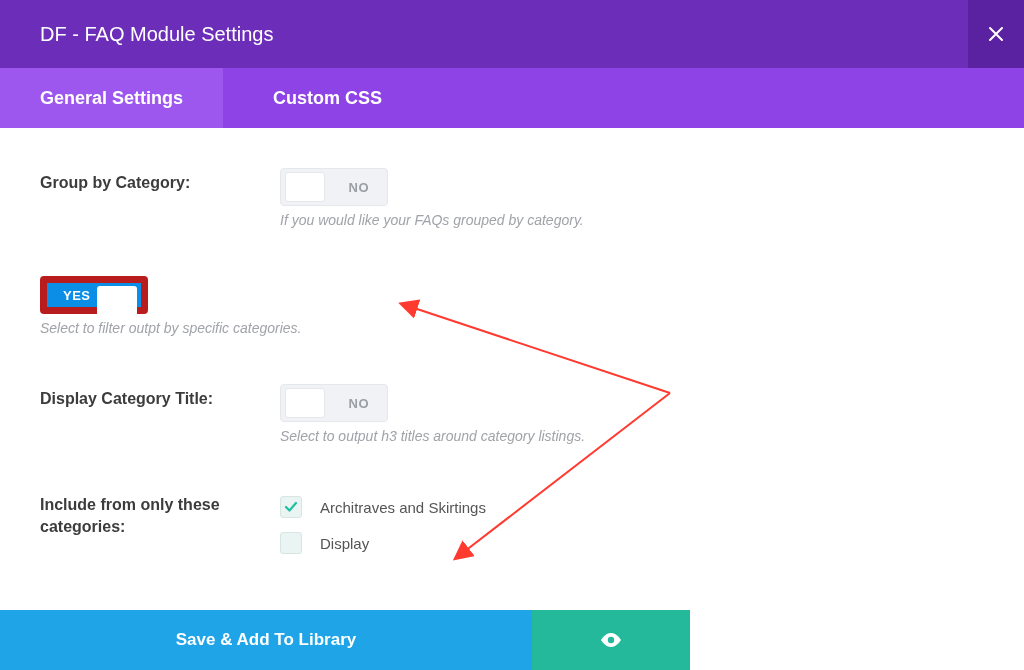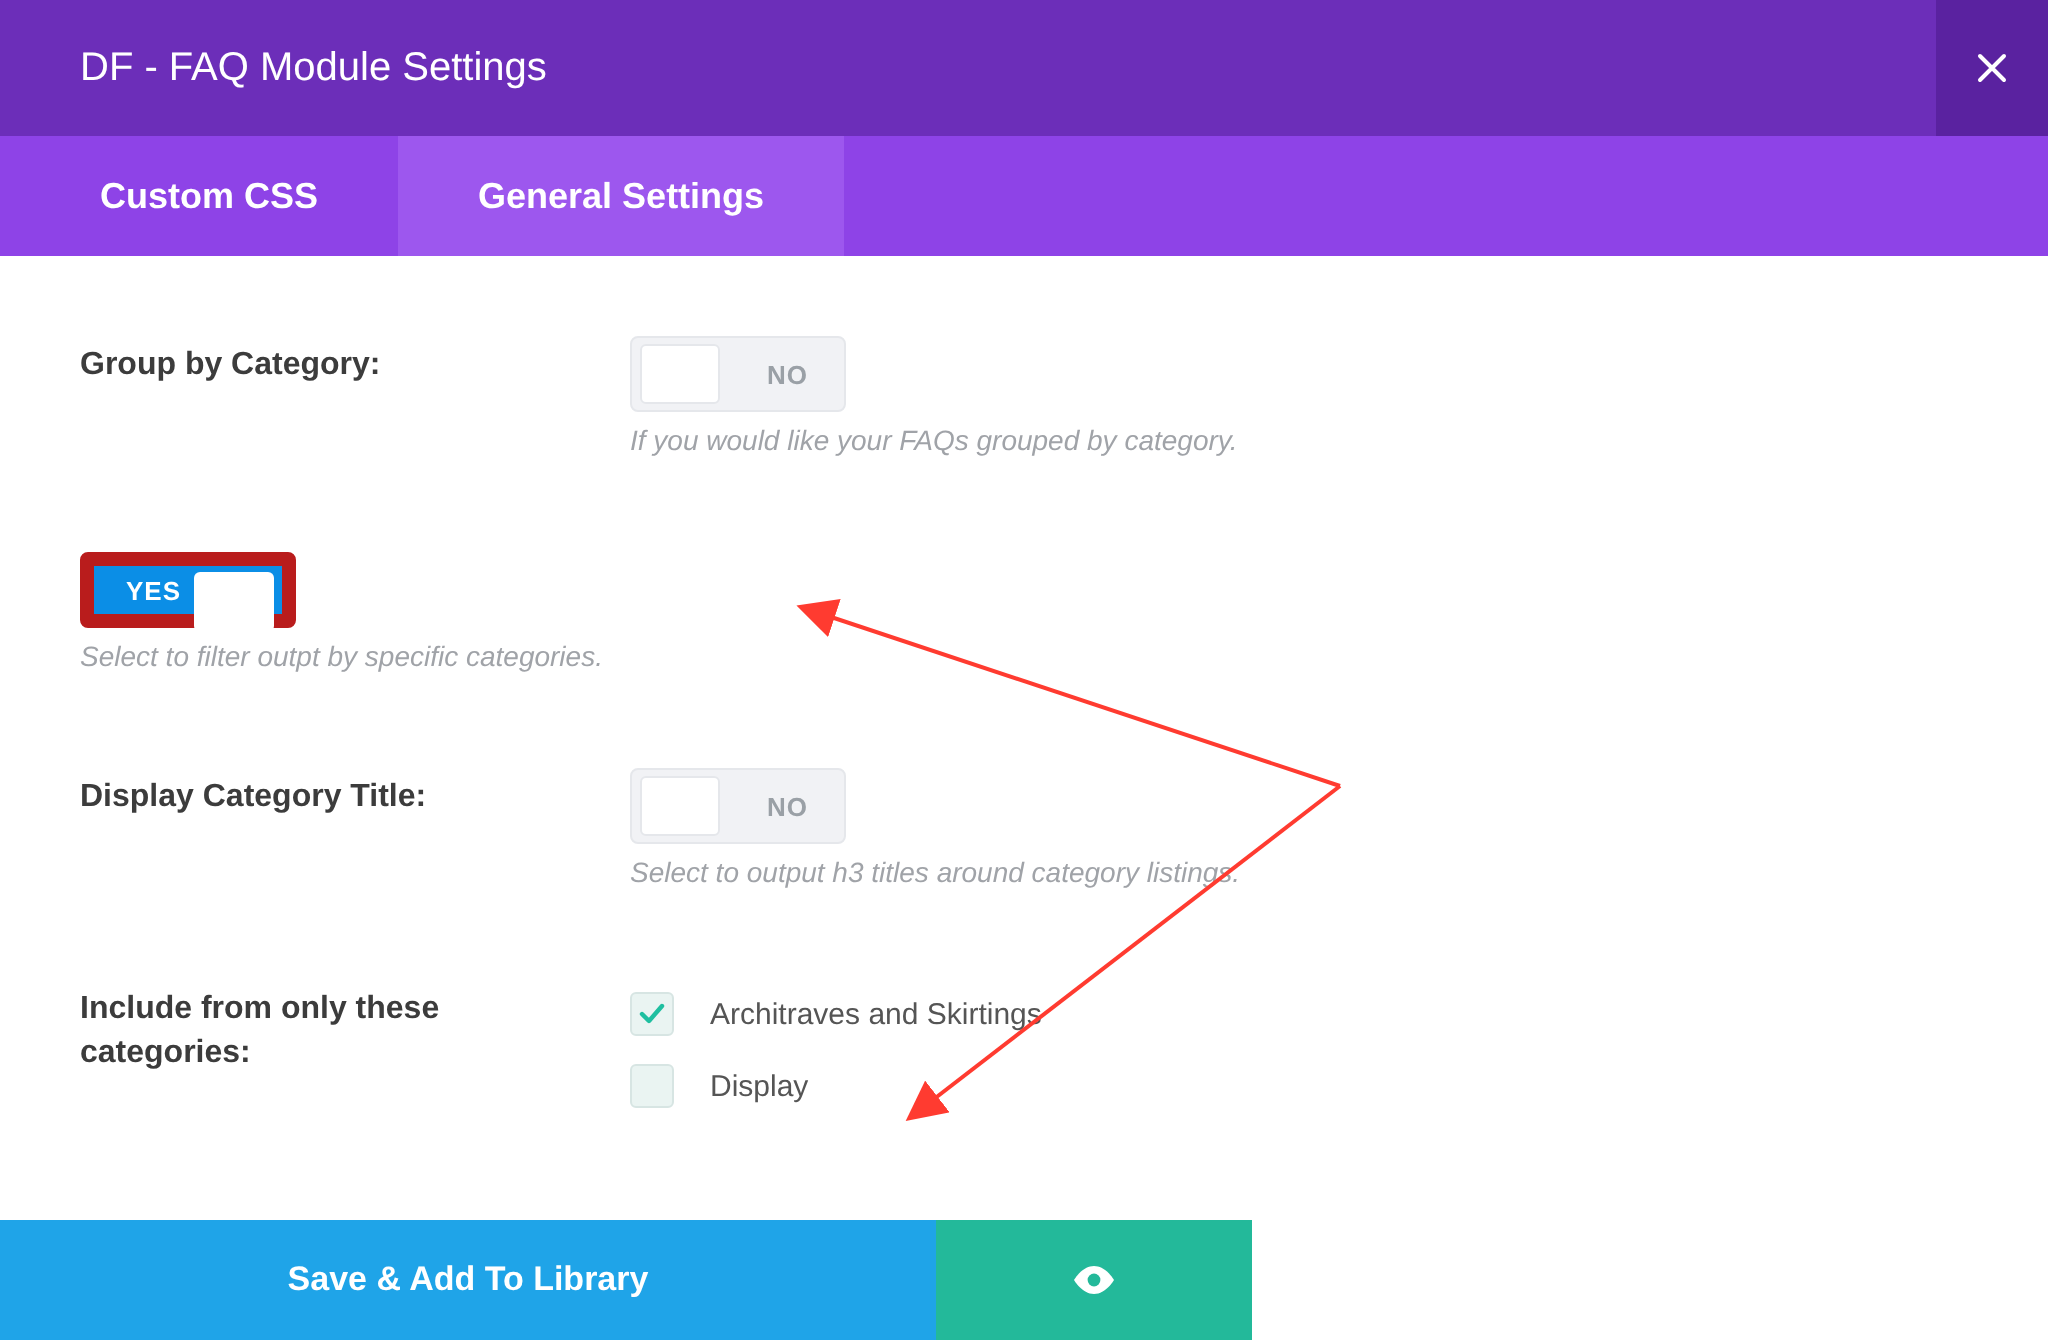--- a/index.html
+++ b/index.html
@@ -58,21 +58,20 @@
   }
   .content {
     padding: 40px 40px 0 40px;
     height: 482px;
     overflow: hidden;
   }
   .row {
     display: flex;
     margin-bottom: 48px;
     align-items: flex-start;
-    gap: 35px;
   }
   .row-label {
     width: 240px;
     flex-shrink: 0;
     color: #3c3c3c;
     font-size: 16px;
     font-weight: 700;
     line-height: 1.35;
     padding-top: 4px;
   }
@@ -167,21 +166,21 @@
   }
   .footer-btn {
     display: flex;
     align-items: center;
     justify-content: center;
     color: #fff;
     font-size: 17px;
     font-weight: 600;
     cursor: pointer;
   }
-  .btn-lib { background: #1fa4e8; width: 468px; }
+  .btn-lib { background: #1fa4e8; width: 532px; }
   .btn-eye { background: #23b99a; width: 158px; }
   .btn-eye svg { width: 24px; height: 24px; }
   .btn-exit { background: #29c4a9; flex: 1; }
   .arrows {
     position: absolute;
     left: 0; top: 0;
     pointer-events: none;
     width: 1024px; height: 670px;
   }
 </style>
@@ -191,22 +190,22 @@
 <div class="header">
   <div class="header-title">DF - FAQ Module Settings</div>
   <div class="close-btn">
     <svg viewBox="0 0 16 16">
         <path d="M2 2 L14 14 M14 2 L2 14" stroke="#fff" stroke-width="2" stroke-linecap="round"></path>
       </svg>
   </div>
 </div>
 
 <div class="tabs">
+  <div class="tab active">General Settings</div>
   <div class="tab tab-custom">Custom CSS</div>
-  <div class="tab active">General Settings</div>
 </div>
 
 <div class="content">
 
   <div class="row">
     <div class="row-label">Group by Category:</div>
     <div class="row-control">
       <div class="toggle toggle-off">
         <div class="knob"></div>
         <span>NO</span>

